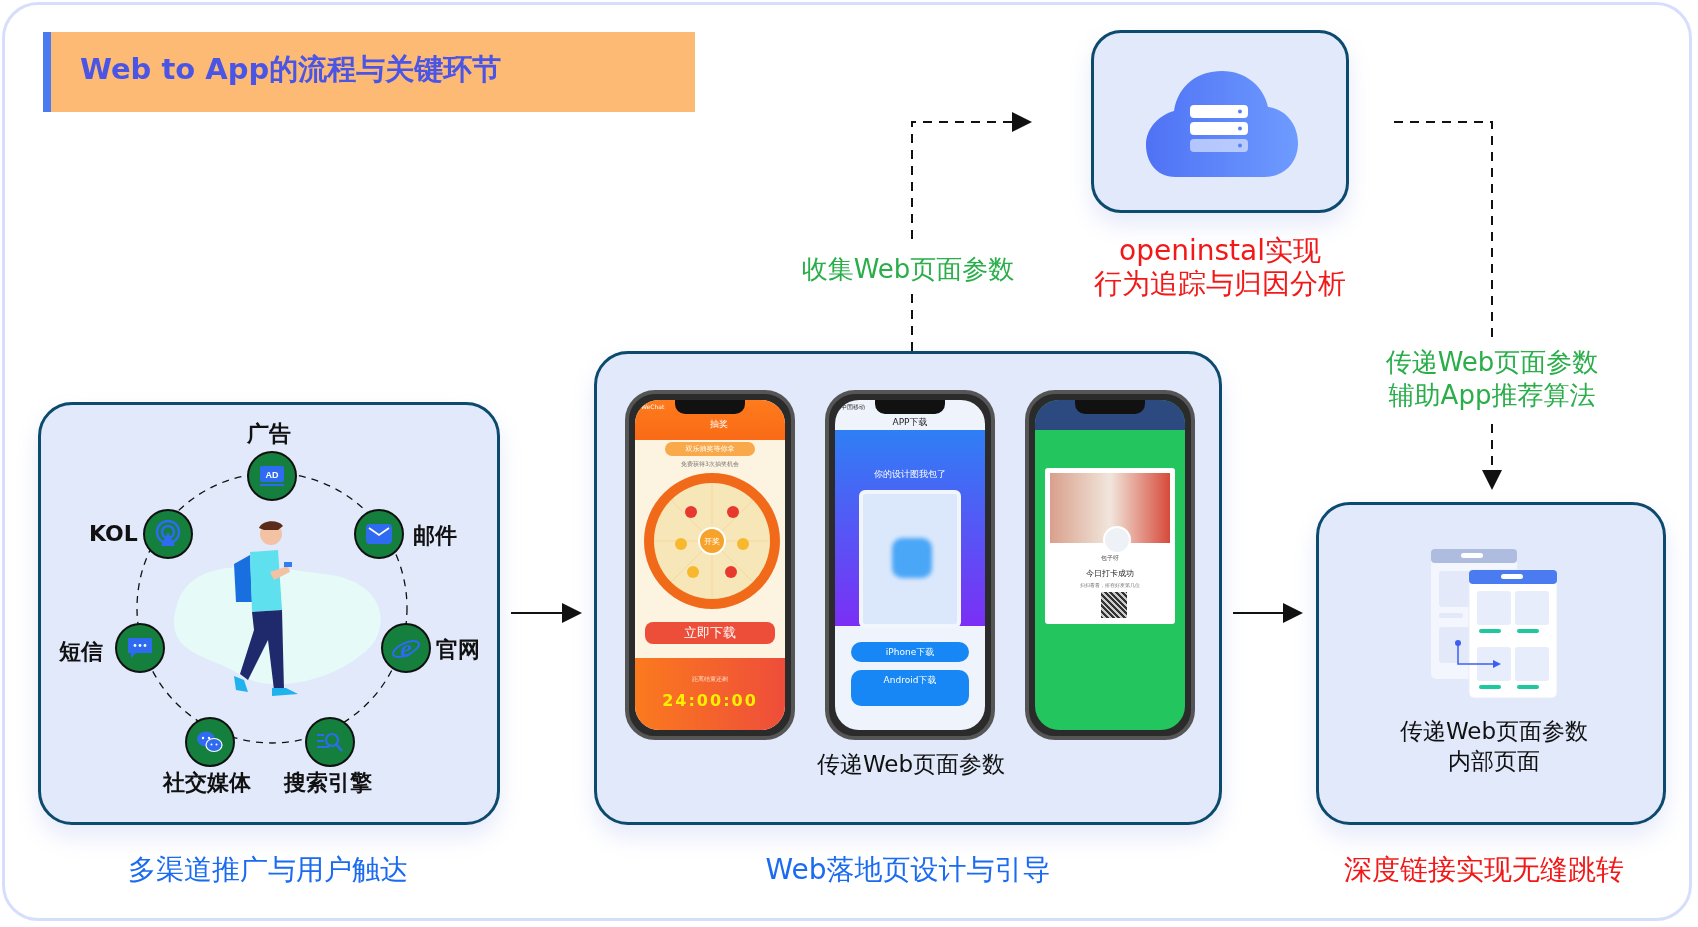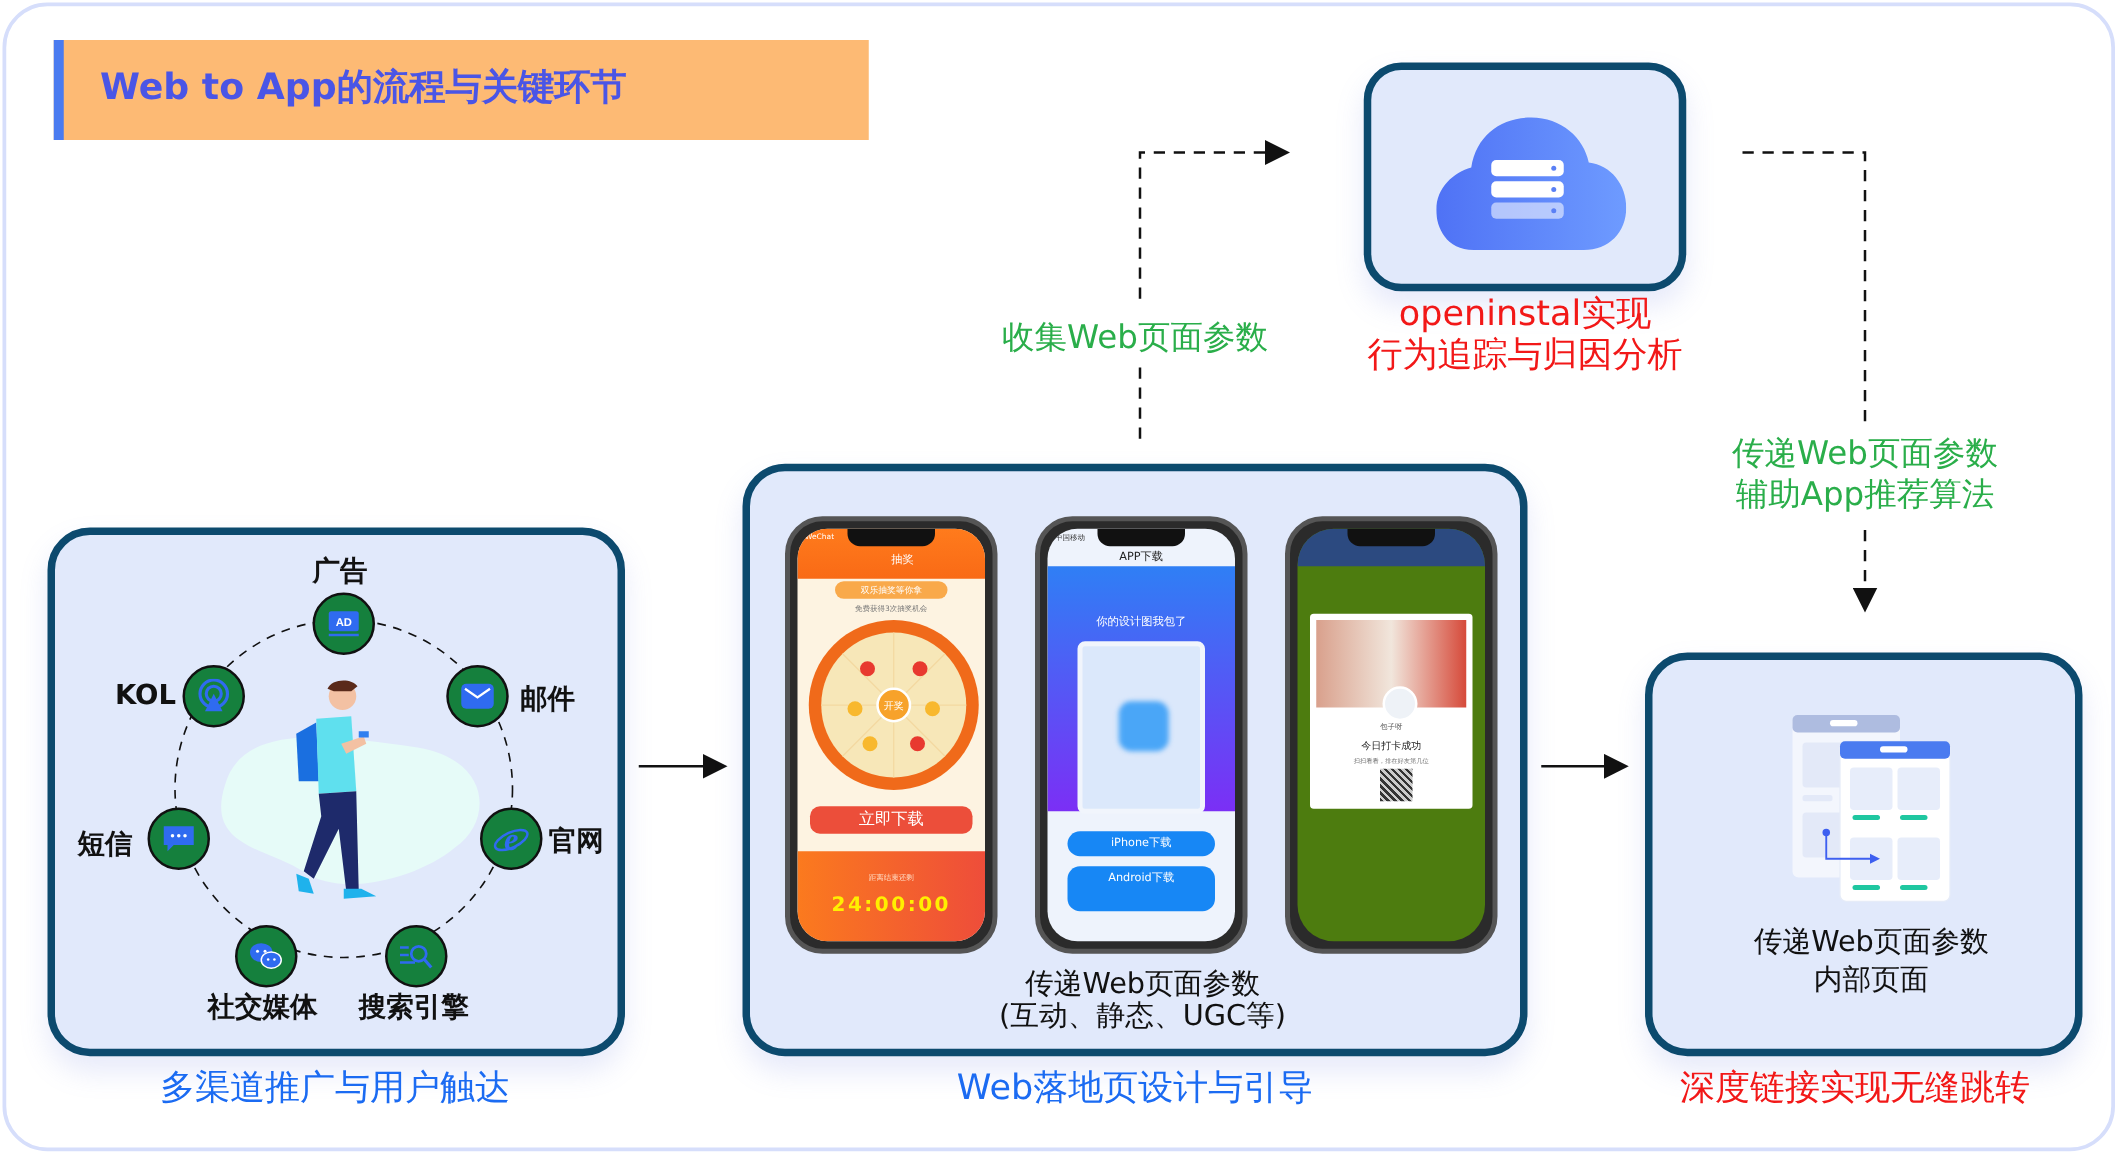--- a/index.html
+++ b/index.html
@@ -4,22 +4,22 @@
 <style>
   html, body { margin: 0; padding: 0; background: #ffffff; }
   body { width: 1698px; height: 927px; position: relative; overflow: hidden;
          font-family: "DejaVu Sans", "Liberation Sans", sans-serif; }
   .frame { position: absolute; left: 2px; top: 2px; width: 1690px; height: 919px;
            border: 3px solid #d6defb; border-radius: 36px; box-sizing: border-box; background: #fff; }
   .title-bar { position: absolute; left: 43px; top: 32px; width: 652px; height: 80px; background: #fdba74; }
   .title-accent { position: absolute; left: 0; top: 0; width: 8px; height: 80px; background: #4a7bf0; }
   .title-text { position: absolute; left: 37px; top: 18px; font-size: 29px; font-weight: bold; color: #4a55e6; white-space: nowrap; }
 
-  .panel { position: absolute; background: #e1e9fb; border: 6px solid #0c4a6e; border-radius: 34px; box-sizing: border-box;
-           box-shadow: 0 12px 22px rgba(120,140,230,0.18); margin-top: 20px; }
+  .panel { position: absolute; background: #e1e9fb; border: 3px solid #0c4a6e; border-radius: 34px; box-sizing: border-box;
+           box-shadow: 0 12px 22px rgba(120,140,230,0.18); }
   #panel-left { left: 38px; top: 402px; width: 462px; height: 423px; }
   #panel-mid { left: 594px; top: 351px; width: 628px; height: 474px; }
   #panel-right { left: 1316px; top: 502px; width: 350px; height: 323px; }
   #panel-cloud { left: 1091px; top: 30px; width: 258px; height: 183px; border-radius: 30px; }
 
   .caption { position: absolute; font-size: 28px; white-space: nowrap; text-align: center; transform: translateX(-50%); }
   .blue { color: #1b6bf2; }
   .red { color: #f21818; }
   .green { color: #2aae4a; }
 
@@ -211,36 +211,35 @@
       <div style="position:absolute;left:0;right:0;top:30px;height:196px;background:linear-gradient(#2f7ff5,#7b2ff5);"></div>
       <div style="position:absolute;left:0;right:0;top:68px;text-align:center;font-size:9px;color:#fff;">你的设计图我包了</div>
       <div style="position:absolute;left:24px;right:24px;top:90px;height:138px;background:#dbe8fb;border:4px solid #f1f5fc;border-radius:6px;box-sizing:border-box;"></div>
       <div style="position:absolute;left:57px;top:138px;width:40px;height:40px;border-radius:10px;background:#4aa6f7;filter:blur(2px);"></div>
       <div style="position:absolute;left:16px;right:16px;top:242px;height:20px;border-radius:10px;background:#1787f5;color:#fff;text-align:center;font-size:9px;line-height:20px;">iPhone下载</div>
       <div style="position:absolute;left:16px;right:16px;top:270px;height:36px;border-radius:10px;background:#1787f5;color:#fff;text-align:center;font-size:9px;line-height:20px;">Android下载</div>
     </div>
   </div>
 
   <div class="phone" style="left:428px;top:36px;">
-    <div class="phone-screen" style="background:#4d7c0f;border-radius:29px;">
+    <div class="phone-screen" style="background:#22c55e;">
       <div class="notch"></div>
       <div style="position:absolute;left:0;right:0;top:0;height:30px;background:#2c4a80;"></div>
       <div style="position:absolute;left:10px;right:10px;top:68px;height:156px;background:#fff;border-radius:3px;">
         <div style="position:absolute;left:5px;right:5px;top:5px;height:70px;background:linear-gradient(90deg,#d9a08c,#f1e6dc,#d64a3a);"></div>
         <div style="position:absolute;left:58px;top:58px;width:24px;height:24px;border-radius:50%;background:#eef2f7;border:2px solid #fff;"></div>
         <div style="position:absolute;left:0;right:0;top:86px;text-align:center;font-size:6px;color:#555;">包子呀</div>
         <div style="position:absolute;left:0;right:0;top:100px;text-align:center;font-size:8px;color:#222;">今日打卡成功</div>
         <div style="position:absolute;left:0;right:0;top:114px;text-align:center;font-size:5px;color:#777;">扫扫看看，排在好友第几位</div>
         <div style="position:absolute;left:56px;top:124px;width:26px;height:26px;background:repeating-linear-gradient(45deg,#333 0 2px,#ccc 2px 4px);"></div>
       </div>
     </div>
   </div>
 
   <div class="small-text" style="left:314px;top:396px;">传递Web页面参数</div>
-  <div class="small-text" style="left:314px;top:422px;">(互动、静态、UGC等)</div>
 </div>
 <div class="caption blue" style="left:908px;top:851px;">Web落地页设计与引导</div>
 
 <div class="panel" id="panel-right">
   <svg style="position:absolute;left:110px;top:42px;" width="130" height="152" viewBox="0 0 130 152">
     <rect x="2" y="2" width="86" height="130" rx="5" fill="#f3f6fd"></rect>
     <rect x="2" y="2" width="86" height="14" rx="4" fill="#aebce0"></rect>
     <rect x="32" y="6" width="22" height="5" rx="2.5" fill="#fff"></rect>
     <rect x="10" y="24" width="60" height="36" rx="3" fill="#e3e9f8"></rect>
     <rect x="10" y="66" width="24" height="5" rx="2" fill="#e3e9f8"></rect>

